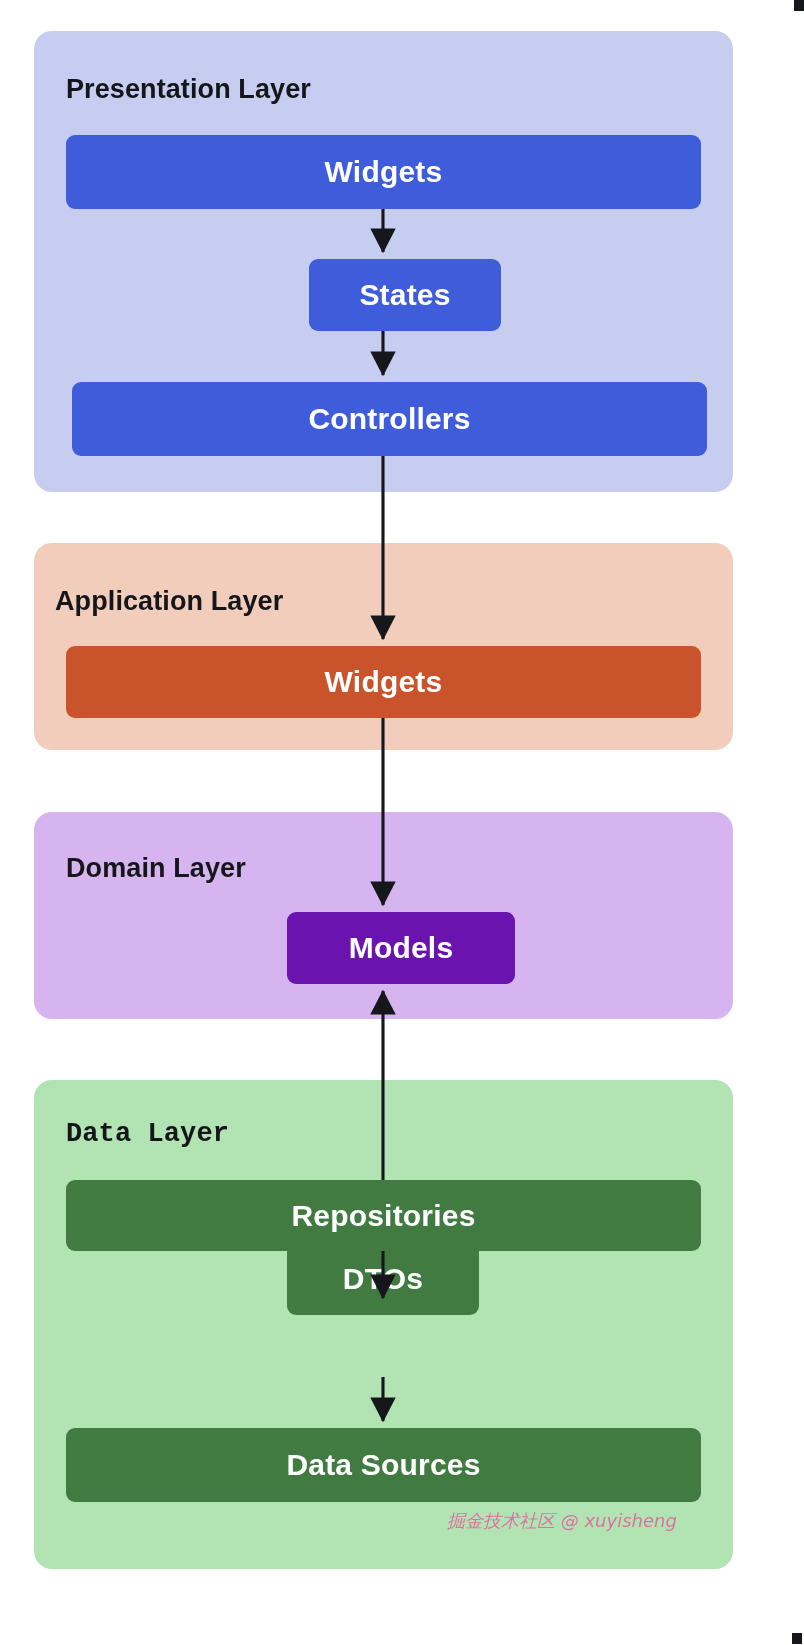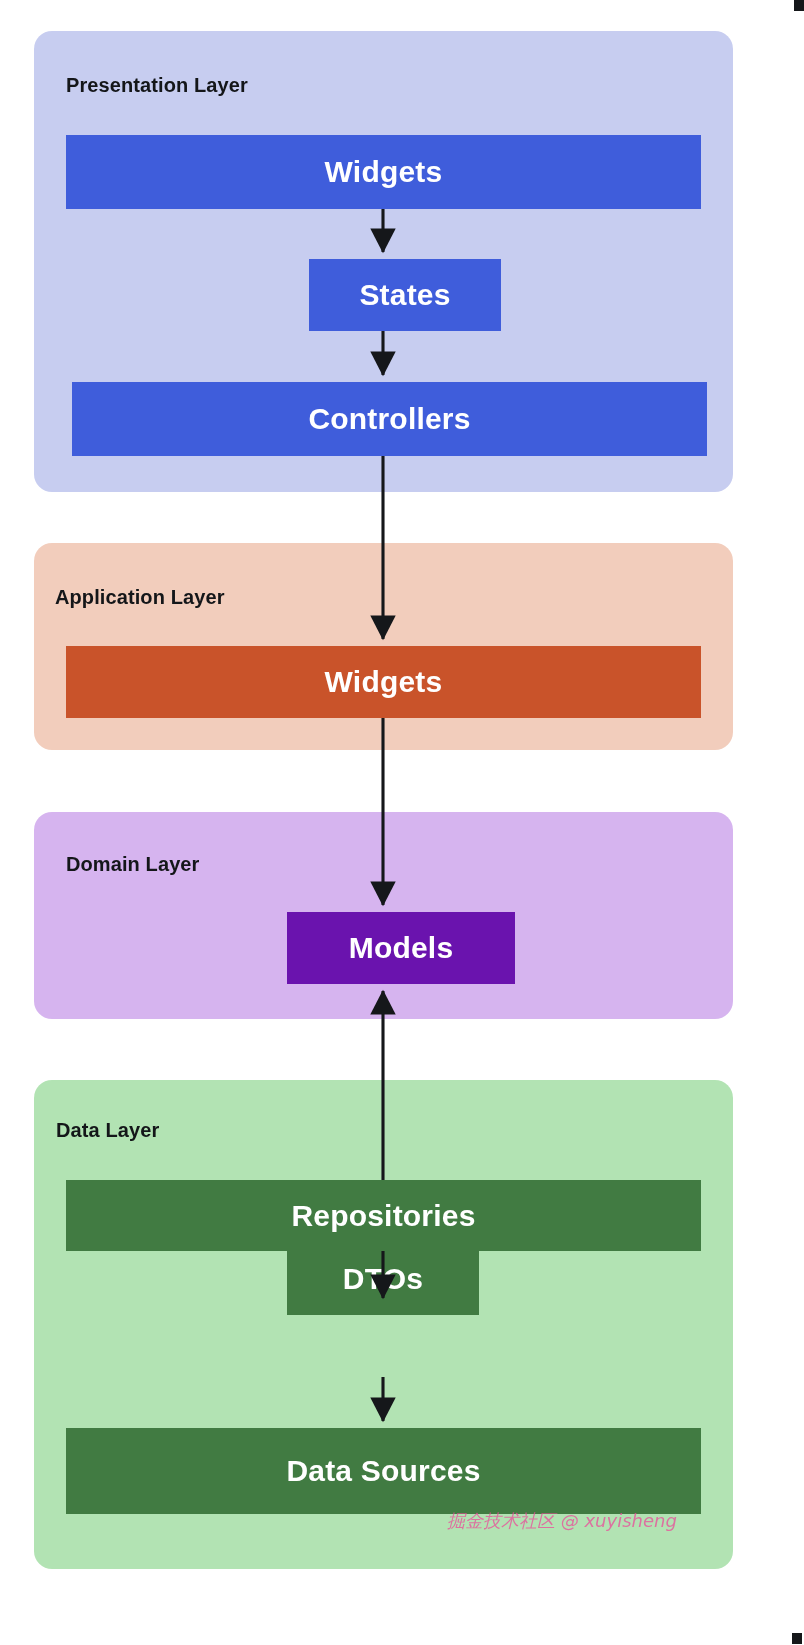--- a/index.html
+++ b/index.html
@@ -24,41 +24,41 @@
   }
 
   
   .layer {
     position: absolute;
     border-radius: 18px;
     box-sizing: border-box;
   }
   .layer-title {
     position: absolute;
-    font-size: 20px;
+    font-size: 27px;
     font-weight: 700;
     color: #141619;
     letter-spacing: 0.1px;
     white-space: nowrap;
   }
 
   #layer-presentation { left: 34px;  top: 31px;   width: 699px; height: 461px; background: #c7cdf0; }
   #layer-application  { left: 34px;  top: 543px;  width: 699px; height: 207px; background: #f2cdbc; }
   #layer-domain       { left: 34px;  top: 812px;  width: 699px; height: 207px; background: #d6b4ef; }
   #layer-data         { left: 34px;  top: 1080px; width: 699px; height: 489px; background: #b2e3b3; }
 
   #title-presentation { left: 66px;  top: 74px; }
   #title-application  { left: 55px;  top: 586px; }
   #title-domain       { left: 66px;  top: 853px; }
-  #title-data         { left: 56px;  top: 1119px; }
+  #title-data         { left: 66px;  top: 1119px; font-family: Liberation Mono, monospace; }
 
   
   .node {
     position: absolute;
-    border-radius: 0;
+    border-radius: 9px;
     display: flex;
     align-items: center;
     justify-content: center;
     color: #ffffff;
     box-sizing: border-box;
   }
   .node-label {
     font-size: 30px;
     font-weight: 600;
     color: #ffffff;
@@ -73,21 +73,21 @@
 
   
   #node-services    { left: 66px;  top: 646px; width: 635px; height: 72px;  background: #c9532a; }
 
   
   #node-models      { left: 287px; top: 912px; width: 228px; height: 72px;  background: #6a13ae; }
 
   
   #node-repositories { left: 66px;  top: 1180px; width: 635px; height: 71px; background: #417b42; }
   #node-dtos         { left: 287px; top: 1243px; width: 192px; height: 72px; background: #417b42; }
-  #node-datasources  { left: 66px;  top: 1428px; width: 635px; height: 86px; background: #417b42; }
+  #node-datasources  { left: 66px;  top: 1428px; width: 635px; height: 74px; background: #417b42; }
 
   
   #arrows {
     position: absolute;
     left: 0;
     top: 0;
     width: 804px;
     height: 1645px;
     pointer-events: none;
   }

